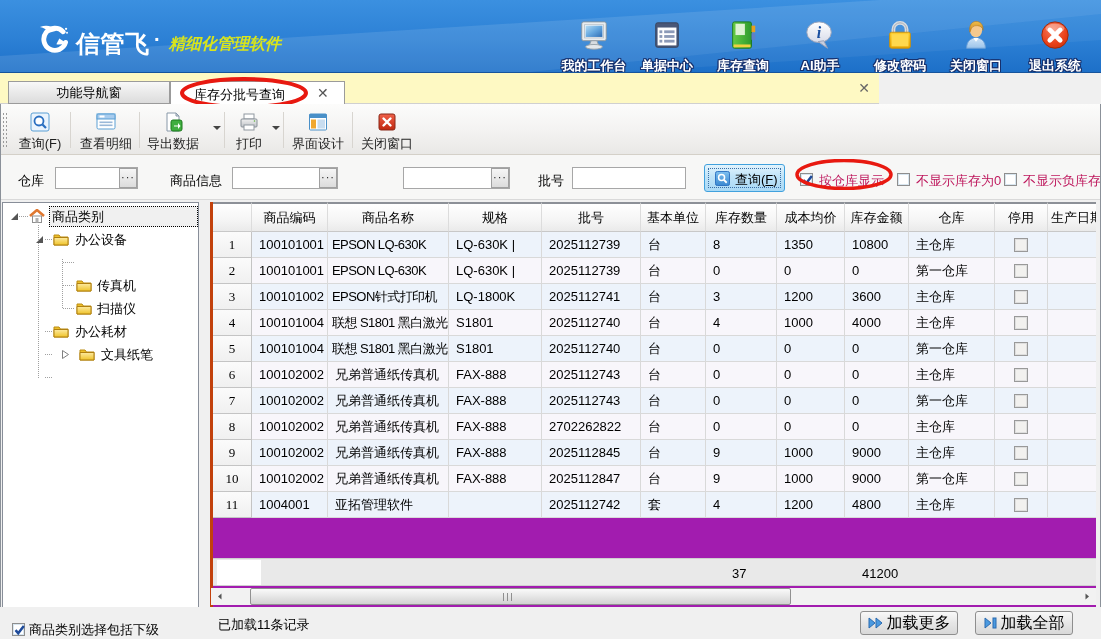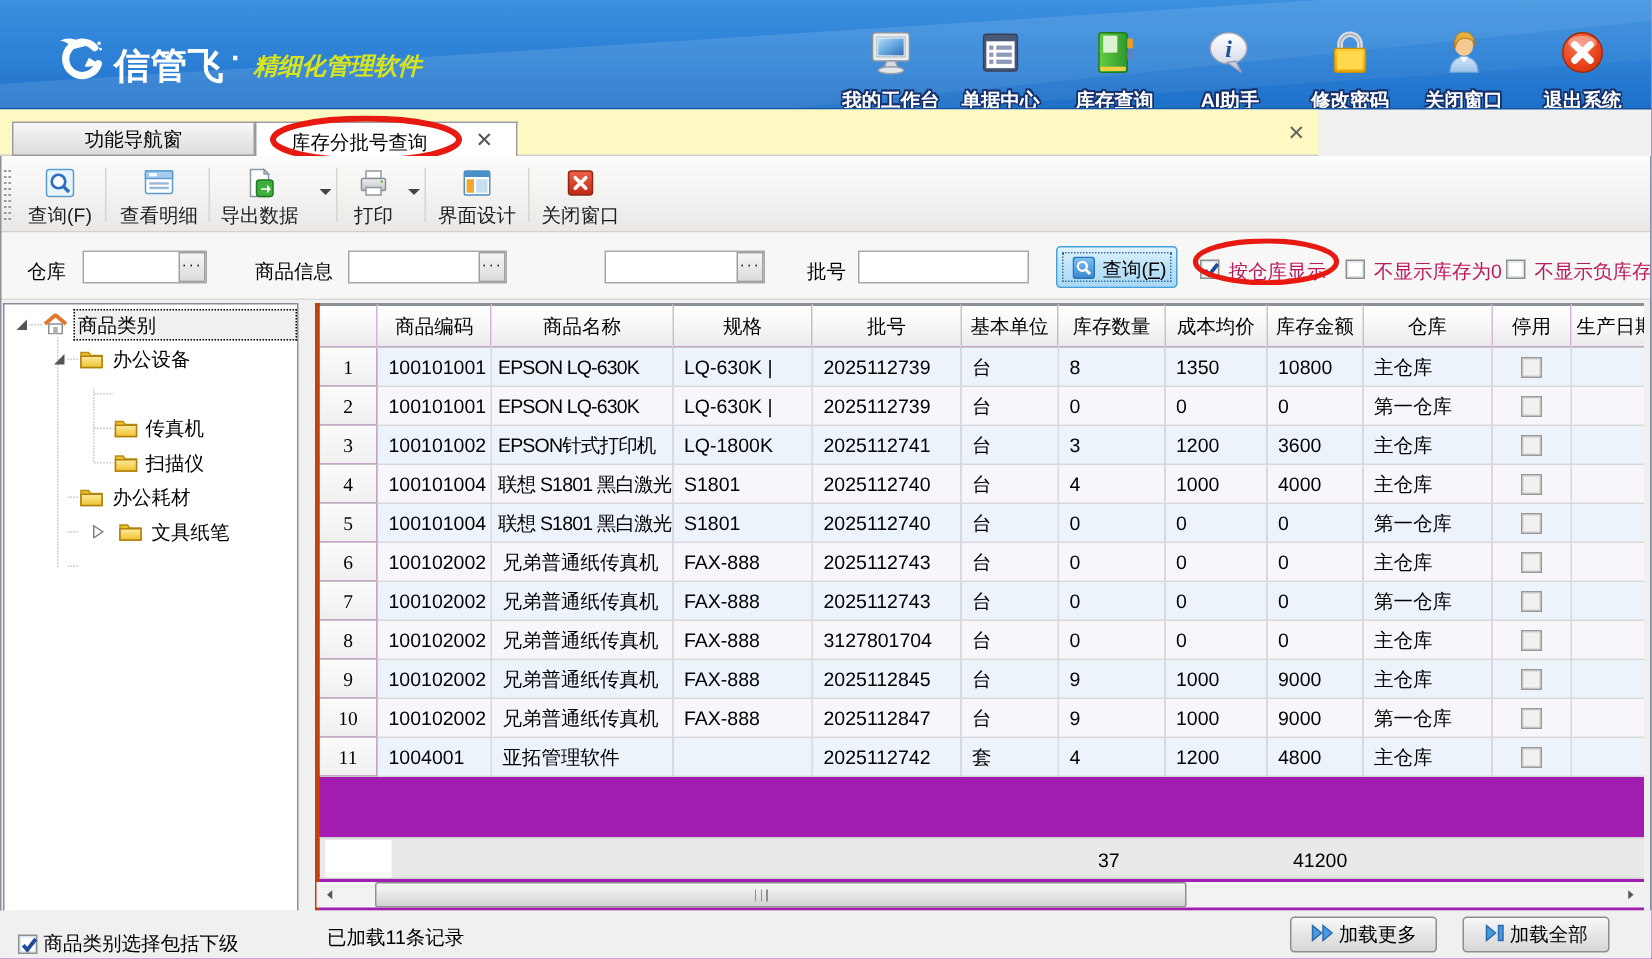--- a/index.html
+++ b/index.html
@@ -83,21 +83,21 @@
 
 #hscroll { position:absolute; left:211px; top:588px; width:885px; height:17px; background:#f2f2f2; }
 #hscroll .arr { position:absolute; top:0; width:17px; height:17px; }
 #hscroll .thumb { position:absolute; left:39px; top:0px; width:541px; height:17px; background:linear-gradient(180deg,#fafafa,#e8e8e8 45%,#d2d2d2); border:1px solid #919191; border-radius:2px; }
 #hscroll .gripdots { position:absolute; left:292px; top:5px; width:11px; height:8px;
   background-image:repeating-linear-gradient(90deg,#8f8f8f 0,#8f8f8f 1px,transparent 1px,transparent 4px); }
 
 #statusbar { position:absolute; left:0; top:607px; width:1101px; height:32px; background:#f0f0f0; font-size:13px; }
 #statusbar .loaded { position:absolute; left:218px; top:9px; }
 .loadbtn { position:absolute; top:4px; width:98px; height:24px; background:linear-gradient(180deg,#f8f8f8,#e6e6e6 50%,#d8d8d8);
-  border:1px solid #8e8e8e; border-radius:3px; font-size:13px; color:#000; text-align:center; line-height:22px; }
+  border:1px solid #8e8e8e; border-radius:3px; font-size:16px; color:#000; text-align:center; line-height:22px; }
 </style>
 </head>
 <body>
 <div id="header">
   <svg width="1101" height="73" style="position:absolute;left:0;top:0;">
     <polygon points="0,56 880,0 1101,0 1101,14 0,126" fill="rgba(255,255,255,0.11)"></polygon>
     <polygon points="0,126 1101,14 1101,40 540,78 0,132" fill="rgba(255,255,255,0.05)"></polygon>
   </svg>
   <svg id="logo" viewBox="0 0 32 30">
     <path d="M26 7 A 11.5 11.5 0 1 0 28.5 18" fill="none" stroke="#fff" stroke-width="5" stroke-linecap="round"></path>
@@ -576,21 +576,21 @@
           <td class="d">0</td>
           <td class="d">第一仓库</td>
           <td class="d" style="text-align:center;padding:0;"><span class="dcb"></span></td>
           <td class="d"></td>
         </tr>
         <tr class="even">
           <td class="rn">8</td>
           <td class="d">100102002</td>
           <td class="d">兄弟普通纸传真机</td>
           <td class="d">FAX-888</td>
-          <td class="d">3127801704</td>
+          <td class="d">2702262822</td>
           <td class="d">台</td>
           <td class="d">0</td>
           <td class="d">0</td>
           <td class="d">0</td>
           <td class="d">主仓库</td>
           <td class="d" style="text-align:center;padding:0;"><span class="dcb"></span></td>
           <td class="d"></td>
         </tr>
         <tr class="odd">
           <td class="rn">9</td>

